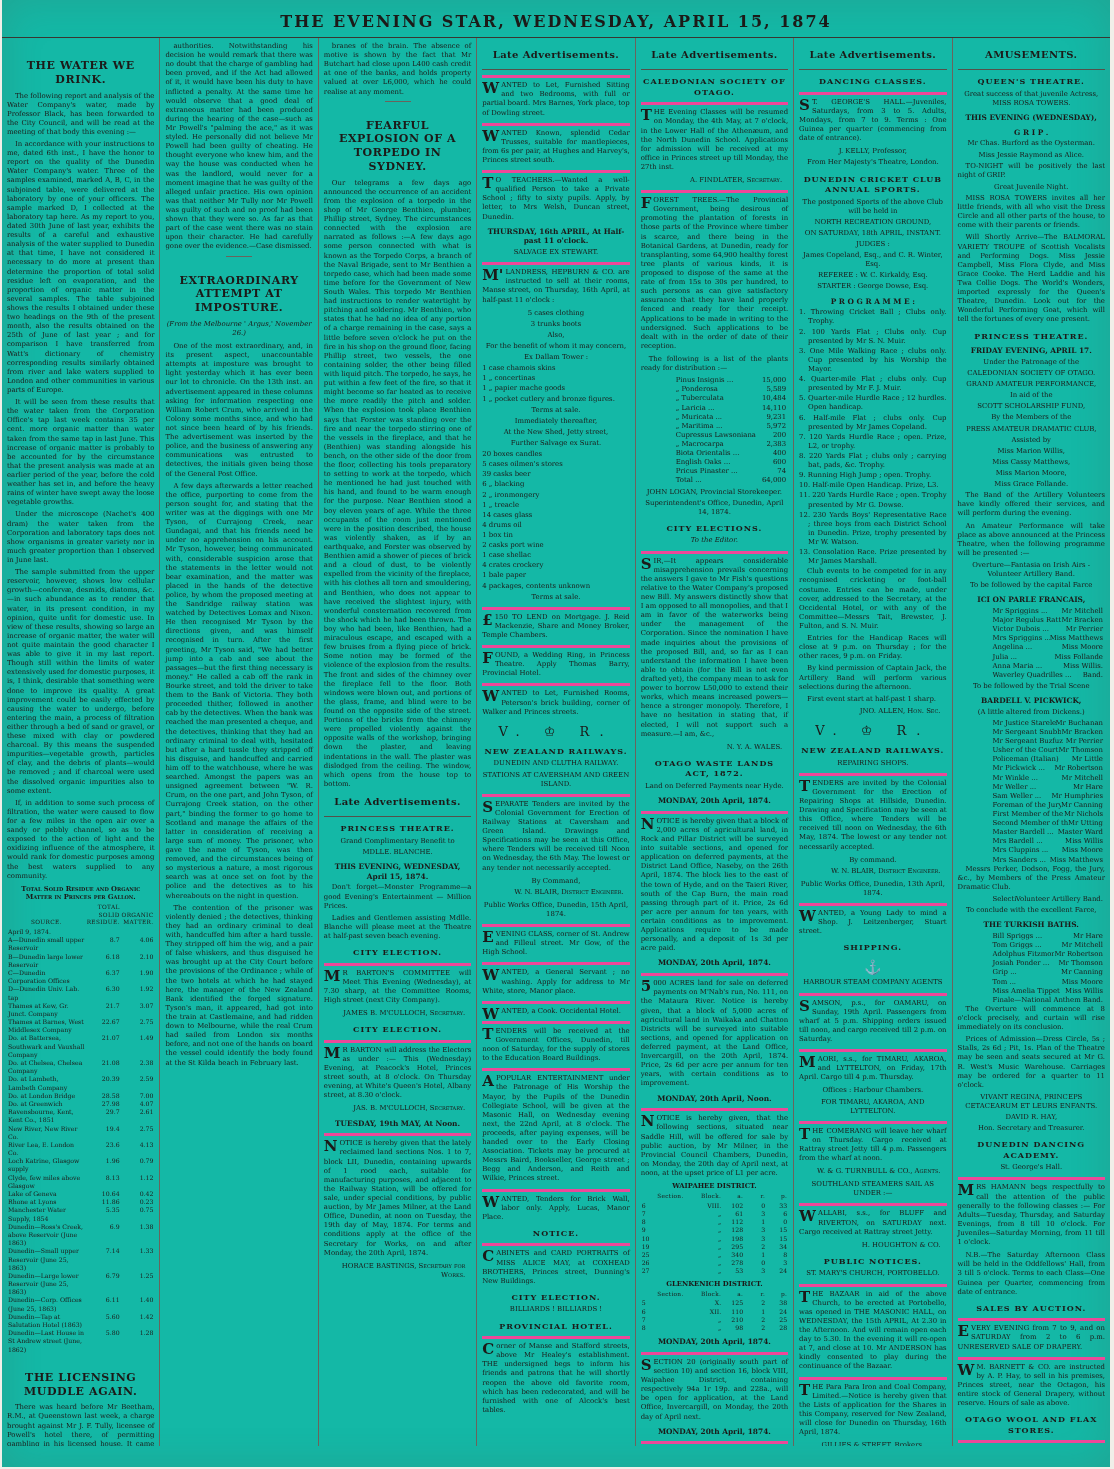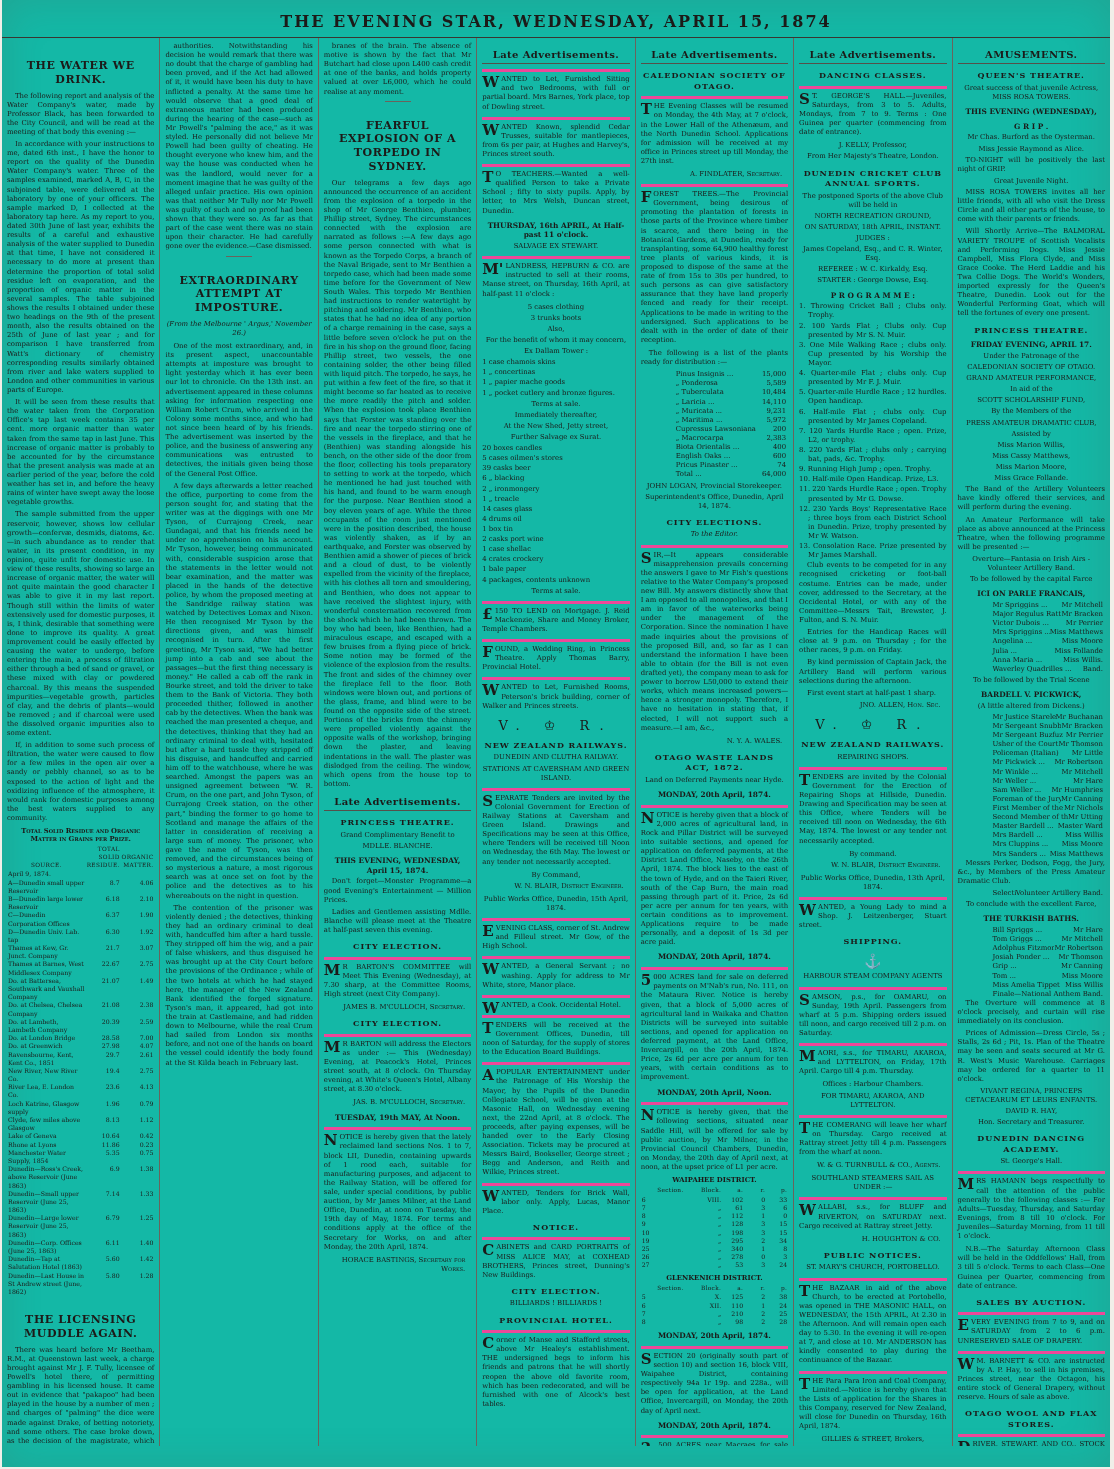--- a/index.html
+++ b/index.html
@@ -16,21 +16,21 @@
     padding-top:12px;padding-bottom:6px;border-bottom:1.5px solid #3a3631;
     width:100%;
   }
   #cols{display:flex;align-items:stretch;height:1408px;overflow:hidden;}
   .col{width:151px;padding:4px 5px 0 5px;border-right:1px solid #6a645c;overflow:hidden;
        font-size:6.9px;line-height:1.32;text-align:justify;}
   .col:last-child{border-right:none;}
   .h1{font-size:11px;font-weight:bold;text-align:center;letter-spacing:.6px;
       margin:17px 4px 5px 4px;line-height:1.25;}
   .h2{font-size:10px;font-weight:bold;text-align:center;letter-spacing:.4px;
-      margin:6px 0 4px 0;padding-bottom:2px;border-bottom:1px solid #55504a;}
+      margin:6px 0 4px 0;padding-bottom:8px;border-bottom:1px solid #55504a;}
   .h3{font-size:8px;font-weight:bold;text-align:center;letter-spacing:1px;margin:6px 0 3px 0;}
   .dt{font-size:7.4px;font-weight:bold;text-align:center;margin:5px 0 2px 0;}
   .c{text-align:center;margin:2px 0;}
   .ci{text-align:center;font-style:italic;margin:2px 0 4px 0;}
   .ed{text-indent:8px;margin:0 0 3px 0;}
   .ad{margin:5px 0 4px 0;border-top:3px solid #ec4899;padding-top:3px;}
   .ad::first-letter{font-size:15px;font-weight:bold;float:left;line-height:.8;
       padding:1px 2px 0 0;}
   .num{margin:0 0 1px 0;padding-left:9px;text-indent:-9px;}
   .sig{text-align:right;margin:2px 6px 4px 0;font-variant:small-caps;}
@@ -54,24 +54,25 @@
 <body>
 
 <div id="paper">
   <div id="masthead">THE EVENING STAR, WEDNESDAY, APRIL 15, 1874</div>
   <div id="cols">
       <div class="col">
         <div class="h1">THE WATER WE DRINK.</div>
         <div class="ed">The following report and analysis of the Water Company's water, made by Professor Black, has been forwarded to the City Council, and will be read at the meeting of that body this evening :—</div>
         <div class="ed">In accordance with your instructions to me, dated 6th inst., I have the honor to report on the quality of the Dunedin Water Company's water. Three of the samples examined, marked A, B, C, in the subjoined table, were delivered at the laboratory by one of your officers. The sample marked D, I collected at the laboratory tap here. As my report to you, dated 30th June of last year, exhibits the results of a careful and exhaustive analysis of the water supplied to Dunedin at that time, I have not considered it necessary to do more at present than determine the proportion of total solid residue left on evaporation, and the proportion of organic matter in the several samples. The table subjoined shows the results I obtained under these two headings on the 9th of the present month, also the results obtained on the 25th of June of last year ; and for comparison I have transferred from Watt's dictionary of chemistry corresponding results similarly obtained from river and lake waters supplied to London and other communities in various parts of Europe.</div>
         <div class="ed">It will be seen from these results that the water taken from the Corporation Office's tap last week contains 35 per cent. more organic matter than water taken from the same tap in last June. This increase of organic matter is probably to be accounted for by the circumstance that the present analysis was made at an earlier period of the year, before the cold weather has set in, and before the heavy rains of winter have swept away the loose vegetable growths.</div>
+        <div class="ed">Under the microscope (Nachet's 400 dram) the water taken from the Corporation and laboratory taps does not show organisms in greater variety nor in much greater proportion than I observed in June last.</div>
         <div class="ed">The sample submitted from the upper reservoir, however, shows low cellular growth—confervæ, desmids, diatoms, &amp;c.—in such abundance as to render that water, in its present condition, in my opinion, quite unfit for domestic use. In view of these results, showing so large an increase of organic matter, the water will not quite maintain the good character I was able to give it in my last report. Though still within the limits of water extensively used for domestic purposes, it is, I think, desirable that something were done to improve its quality. A great improvement could be easily effected by causing the water to undergo, before entering the main, a process of filtration either through a bed of sand or gravel, or these mixed with clay or powdered charcoal. By this means the suspended impurities—vegetable growth, particles of clay, and the debris of plants—would be removed ; and if charcoal were used the dissolved organic impurities also to some extent.</div>
         <div class="ed">If, in addition to some such process of filtration, the water were caused to flow for a few miles in the open air over a sandy or pebbly channel, so as to be exposed to the action of light and the oxidizing influence of the atmosphere, it would rank for domestic purposes among the best waters supplied to any community.</div>
         <table>
-          <caption>Total Solid Residue and Organic Matter in Grains per Prize.</caption>
+          <caption>Total Solid Residue and Organic Matter in Princes per Gallon.</caption>
           <tbody>
             <tr>
               <th>SOURCE.</th>
               <th>TOTAL SOLID RESIDUE.</th>
               <th>ORGANIC MATTER.</th>
             </tr>
             <tr>
               <td>April 9, 1874.</td>
               <td></td>
               <td></td>
@@ -219,21 +220,21 @@
         <div class="ed">branes of the brain. The absence of motive is shown by the fact that Mr Butchart had close upon L400 cash credit at one of the banks, and holds property valued at over L6,000, which he could realise at any moment.</div>
         <div class="sep"></div>
         <div class="h1">FEARFUL EXPLOSION OF A TORPEDO IN SYDNEY.</div>
         <div class="ed">Our telegrams a few days ago announced the occurrence of an accident from the explosion of a torpedo in the shop of Mr George Benthien, plumber, Phillip street, Sydney. The circumstances connected with the explosion are narrated as follows :—A few days ago some person connected with what is known as the Torpedo Corps, a branch of the Naval Brigade, sent to Mr Benthien a torpedo case, which had been made some time before for the Government of New South Wales. This torpedo Mr Benthien had instructions to render watertight by pitching and soldering. Mr Benthien, who states that he had no idea of any portion of a charge remaining in the case, says a little before seven o'clock he put on the fire in his shop on the ground floor, facing Phillip street, two vessels, the one containing solder, the other being filled with liquid pitch. The torpedo, he says, he put within a few feet of the fire, so that it might become so far heated as to receive the more readily the pitch and solder. When the explosion took place Benthien says that Forster was standing over the fire and near the torpedo stirring one of the vessels in the fireplace, and that he (Benthien) was standing alongside his bench, on the other side of the door from the floor, collecting his tools preparatory to setting to work at the torpedo, which he mentioned he had just touched with his hand, and found to be warm enough for the purpose. Near Benthien stood a boy eleven years of age. While the three occupants of the room just mentioned were in the position described, the house was violently shaken, as if by an earthquake, and Forster was observed by Benthien amid a shower of pieces of brick and a cloud of dust, to be violently expelled from the vicinity of the fireplace, with his clothes all torn and smouldering, and Benthien, who does not appear to have received the slightest injury, with wonderful consternation recovered from the shock which he had been thrown. The boy who had been, like Benthien, had a miraculous escape, and escaped with a few bruises from a flying piece of brick. Some notion may be formed of the violence of the explosion from the results. The front and sides of the chimney over the fireplace fell to the floor. Both windows were blown out, and portions of the glass, frame, and blind were to be found on the opposite side of the street. Portions of the bricks from the chimney were propelled violently against the opposite walls of the workshop, bringing down the plaster, and leaving indentations in the wall. The plaster was dislodged from the ceiling. The window, which opens from the house top to bottom.</div>
         <div class="h2">Late Advertisements.</div>
         <div class="h3">PRINCESS THEATRE.</div>
         <div class="c">Grand Complimentary Benefit to</div>
         <div class="c">MDLLE. BLANCHE.</div>
         <div class="dt">THIS EVENING, WEDNESDAY, April 15, 1874.</div>
         <div class="ed">Don't forget—Monster Programme—a good Evening's Entertainment — Million Prices.</div>
-        <div class="ed">Ladies and Gentlemen assisting Mdlle. Blanche will please meet at the Theatre at half-past seven this evening.</div>
+        <div class="ed">Ladies and Gentlemen assisting Mdlle. Blanche will please meet at the Theatre at half-past seven beach evening.</div>
         <div class="h3">CITY ELECTION.</div>
         <div class="ad">MR BARTON'S COMMITTEE will Meet This Evening (Wednesday), at 7.30 sharp, at the Committee Rooms, High street (next City Company).</div>
         <div class="sig">JAMES B. M'CULLOCH, Secretary.</div>
         <div class="h3">CITY ELECTION.</div>
         <div class="ad">MR BARTON will address the Electors as under :— This (Wednesday) Evening, at Peacock's Hotel, Princes street south, at 8 o'clock. On Thursday evening, at White's Queen's Hotel, Albany street, at 8.30 o'clock.</div>
         <div class="sig">JAS. B. M'CULLOCH, Secretary.</div>
         <div class="dt">TUESDAY, 19th MAY, At Noon.</div>
         <div class="ad">NOTICE is hereby given that the lately reclaimed land sections Nos. 1 to 7, block LII, Dunedin, containing upwards of 1 rood each, suitable for manufacturing purposes, and adjacent to the Railway Station, will be offered for sale, under special conditions, by public auction, by Mr James Milner, at the Land Office, Dunedin, at noon on Tuesday, the 19th day of May, 1874. For terms and conditions apply at the office of the Secretary for Works, on and after Monday, the 20th April, 1874.</div>
         <div class="sig">HORACE BASTINGS, Secretary for Works.</div>
       </div>

